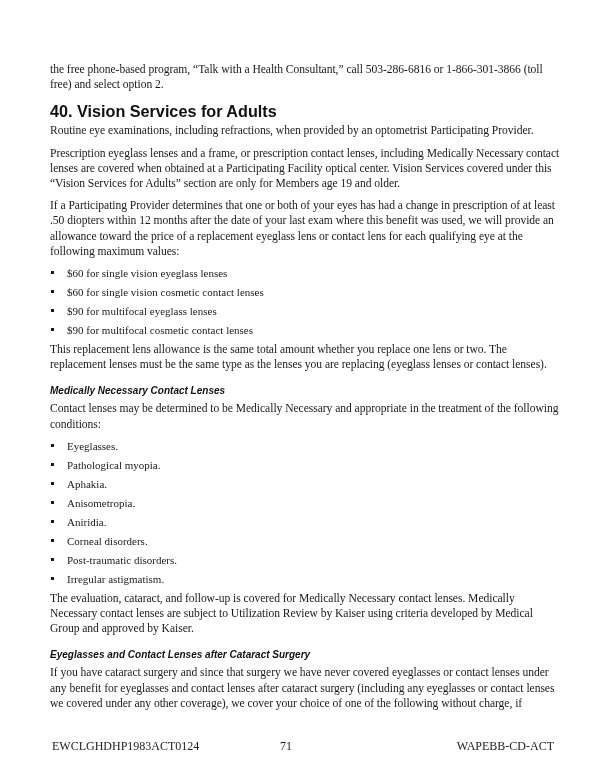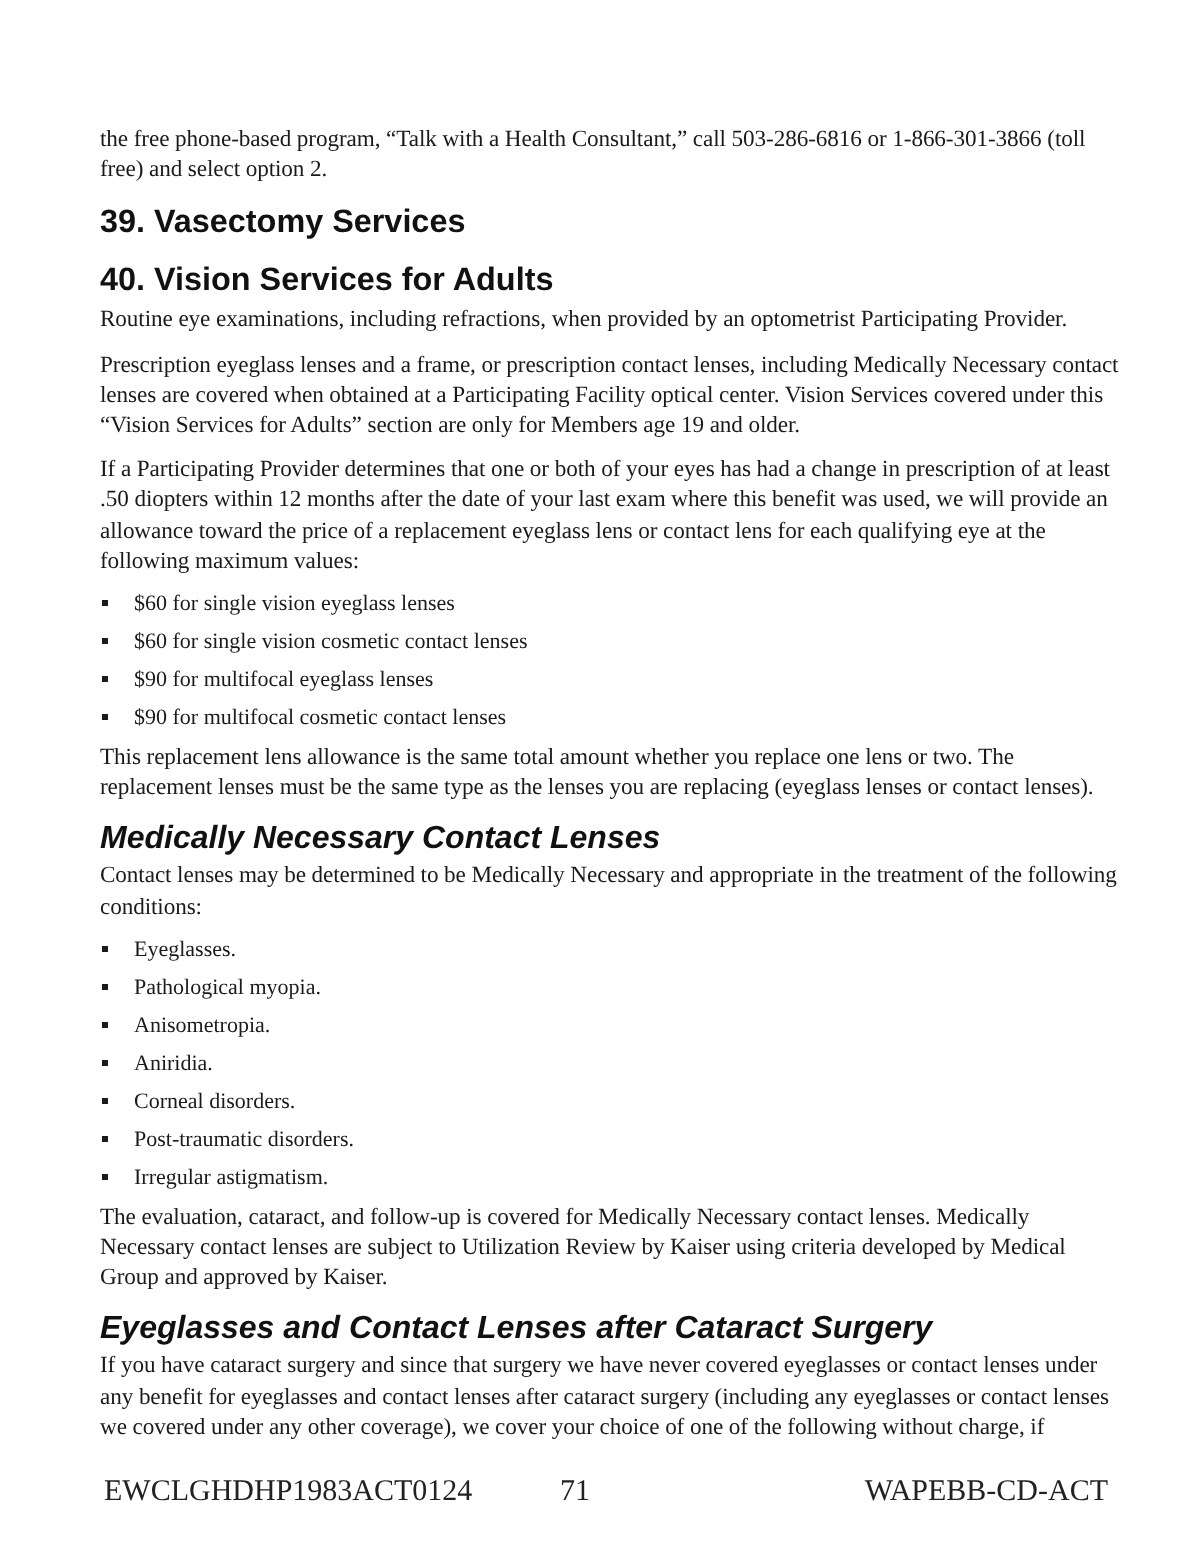--- a/index.html
+++ b/index.html
@@ -14,47 +14,46 @@
       font-size: 11.6px; line-height: 15.2px;
       letter-spacing: -0.05px;
     }
     h2 {
       font-family: "Liberation Sans", "DejaVu Sans", sans-serif;
       font-weight: bold; font-size: 16.2px; line-height: 19px;
       margin: 10px 0 2px 0; color: #111;
     }
     h3 {
       font-family: "Liberation Sans", "DejaVu Sans", sans-serif;
-      font-weight: bold; font-style: italic; font-size: 16px; line-height: 18px;
+      font-weight: bold; font-style: italic; font-size: 10px; line-height: 18px;
       margin: 10px 0 1px 0; color: #111;
     }
     ul { list-style: none; margin: 0 0 2px 0; padding: 0; }
     li {
       position: relative; padding-left: 17px;
       font-size: 11px; line-height: 15.2px; margin-bottom: 3.8px;
     }
     li .bullet {
       position: absolute; left: 1px; top: 5px;
       width: 3px; height: 3px; background: #1a1a1a;
     }
     .footer {
       position: absolute; top: 739px; left: 52px; width: 500px; height: 14px;
-      font-size: 15px; line-height: 14px; color: #222;
+      font-size: 12px; line-height: 14px; color: #222;
     }
     .footer .left { position: absolute; left: 0; }
     .footer .center { position: absolute; left: 228px; }
     .footer .right { position: absolute; right: -2px; }
   </style>
 </head>
 <body>
 
 <div class="page">
   <p>the free phone-based program, “Talk with a Health Consultant,” call 503-286-6816 or 1-866-301-3866 (toll free) and select option 2.</p>
 
-  <h2>39. Vasectomy Services</h2>
 
   <h2>40. Vision Services for Adults</h2>
   <p>Routine eye examinations, including refractions, when provided by an optometrist Participating Provider.</p>
   <p>Prescription eyeglass lenses and a frame, or prescription contact lenses, including Medically Necessary contact lenses are covered when obtained at a Participating Facility optical center. Vision Services covered under this “Vision Services for Adults” section are only for Members age 19 and older.</p>
   <p>If a Participating Provider determines that one or both of your eyes has had a change in prescription of at least .50 diopters within 12 months after the date of your last exam where this benefit was used, we will provide an allowance toward the price of a replacement eyeglass lens or contact lens for each qualifying eye at the following maximum values:</p>
 
   <ul>
     <li><span class="bullet"></span><span>$60 for single vision eyeglass lenses</span></li>
     <li><span class="bullet"></span><span>$60 for single vision cosmetic contact lenses</span></li>
     <li><span class="bullet"></span><span>$90 for multifocal eyeglass lenses</span></li>
@@ -62,20 +61,21 @@
   </ul>
 
   <p>This replacement lens allowance is the same total amount whether you replace one lens or two. The replacement lenses must be the same type as the lenses you are replacing (eyeglass lenses or contact lenses).</p>
 
   <h3>Medically Necessary Contact Lenses</h3>
   <p>Contact lenses may be determined to be Medically Necessary and appropriate in the treatment of the following conditions:</p>
 
   <ul>
     <li><span class="bullet"></span><span>Eyeglasses.</span></li>
     <li><span class="bullet"></span><span>Pathological myopia.</span></li>
+    <li><span class="bullet"></span><span>Aphakia.</span></li>
     <li><span class="bullet"></span><span>Anisometropia.</span></li>
     <li><span class="bullet"></span><span>Aniridia.</span></li>
     <li><span class="bullet"></span><span>Corneal disorders.</span></li>
     <li><span class="bullet"></span><span>Post-traumatic disorders.</span></li>
     <li><span class="bullet"></span><span>Irregular astigmatism.</span></li>
   </ul>
 
   <p>The evaluation, cataract, and follow-up is covered for Medically Necessary contact lenses. Medically Necessary contact lenses are subject to Utilization Review by Kaiser using criteria developed by Medical Group and approved by Kaiser.</p>
 
   <h3>Eyeglasses and Contact Lenses after Cataract Surgery</h3>

